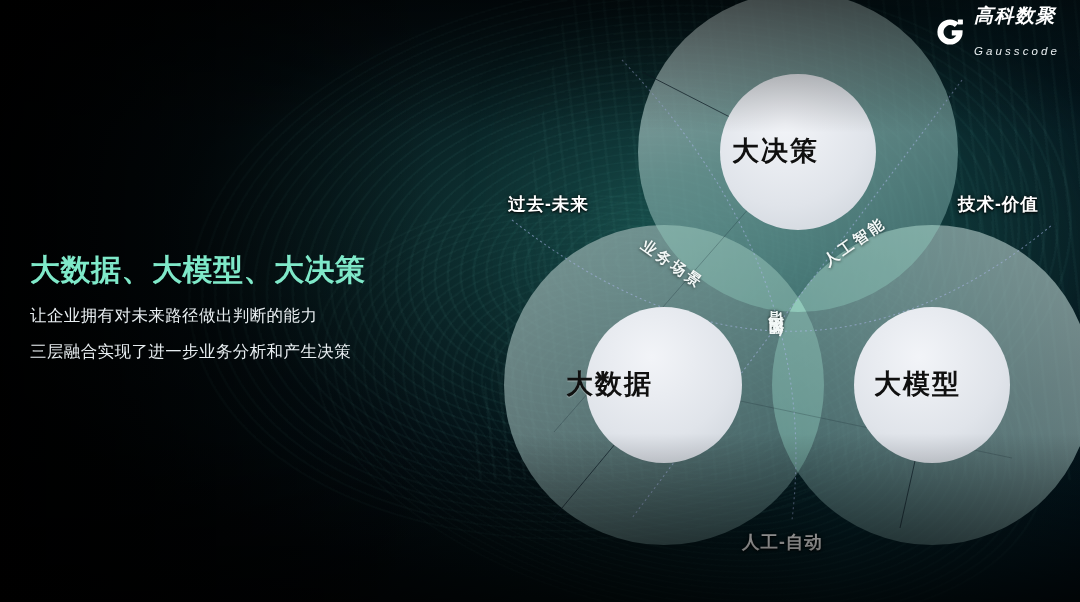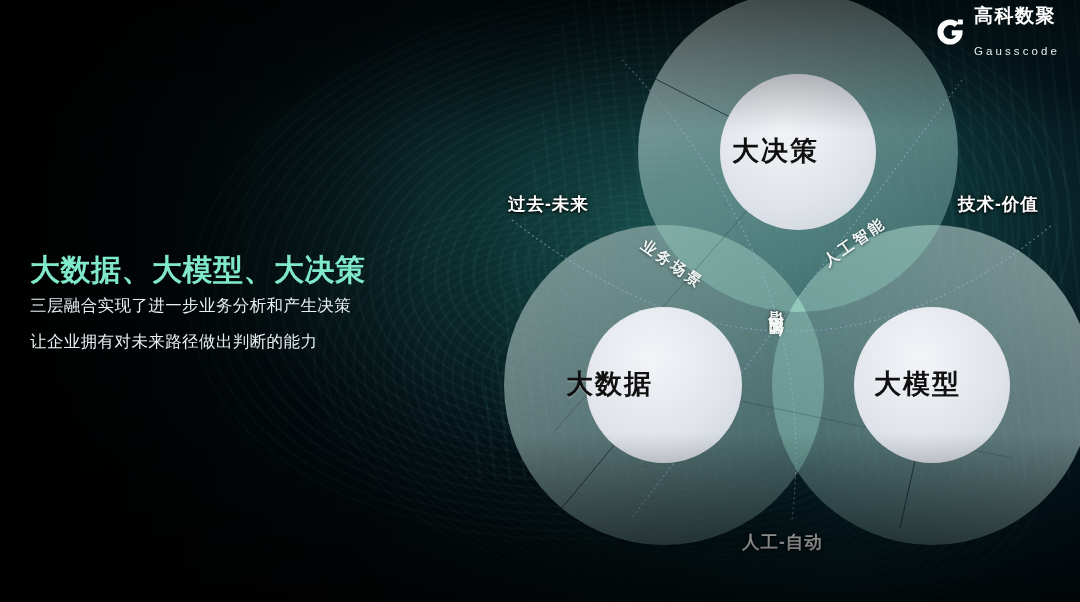--- a/index.html
+++ b/index.html
@@ -110,20 +110,21 @@
   }
 
   
   .logo {
     position: absolute;
     top: 6px;
     right: 20px;
     display: flex;
     align-items: center;
     gap: 9px;
+    font-style: italic;
   }
   .logo-mark { width: 30px; height: 30px; flex: none; }
   .logo-words { display: flex; flex-direction: column; line-height: 1; }
   .logo-cn {
     color: #ffffff;
     font-size: 19px;
     font-weight: 700;
     letter-spacing: 1.5px;
   }
   .logo-en {
@@ -140,21 +141,21 @@
     left: 30px;
     top: 252px;
     width: 420px;
   }
   .copy-title {
     color: #7fe9c9;
     font-size: 30px;
     font-weight: 700;
     letter-spacing: 0.5px;
     line-height: 1.2;
-    margin: 0 0 6px 0;
+    margin: 0 0 16px 0;
     white-space: nowrap;
   }
   .copy-line {
     color: #e8eef1;
     font-size: 16.5px;
     line-height: 1.45;
     margin-bottom: 12px;
     letter-spacing: 0.4px;
   }
 
@@ -310,22 +311,22 @@
   <div class="petal-text petal-kg">知识图谱</div>
 
   <div class="lbl lbl-past">过去-未来</div>
   <div class="lbl lbl-tech">技术-价值</div>
   <div class="lbl lbl-manual">人工-自动</div>
 
   <div class="bg-vignette"></div>
 
   <div class="copy">
     <div class="copy-title">大数据、大模型、大决策</div>
+    <div class="copy-line">让企业拥有对未来路径做出判断的能力</div>
     <div class="copy-line">三层融合实现了进一步业务分析和产生决策</div>
-    <div class="copy-line">让企业拥有对未来路径做出判断的能力</div>
   </div>
 
   <div class="logo">
     <svg class="logo-mark" viewBox="0 0 100 100">
       <path d="M50 8 A42 42 0 1 0 92 50 L92 44 L56 44 L56 62 L71 62
                A23 23 0 1 1 50 27 A23 23 0 0 1 66 33 L79 20
                A42 42 0 0 0 50 8 Z" fill="#ffffff"></path>
       <rect x="76" y="8" width="17" height="17" rx="1.5" fill="#ffffff"></rect>
     </svg>
     <div class="logo-words">

